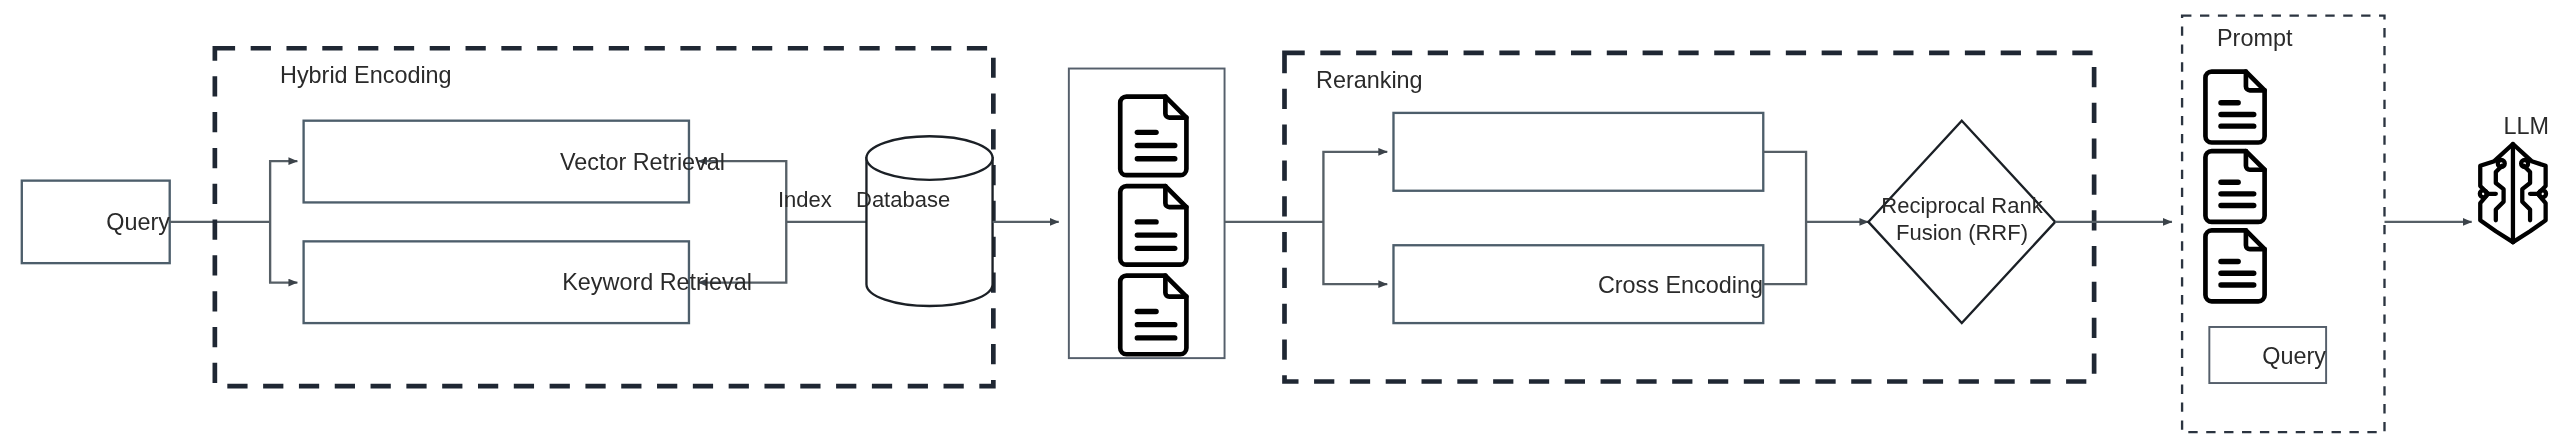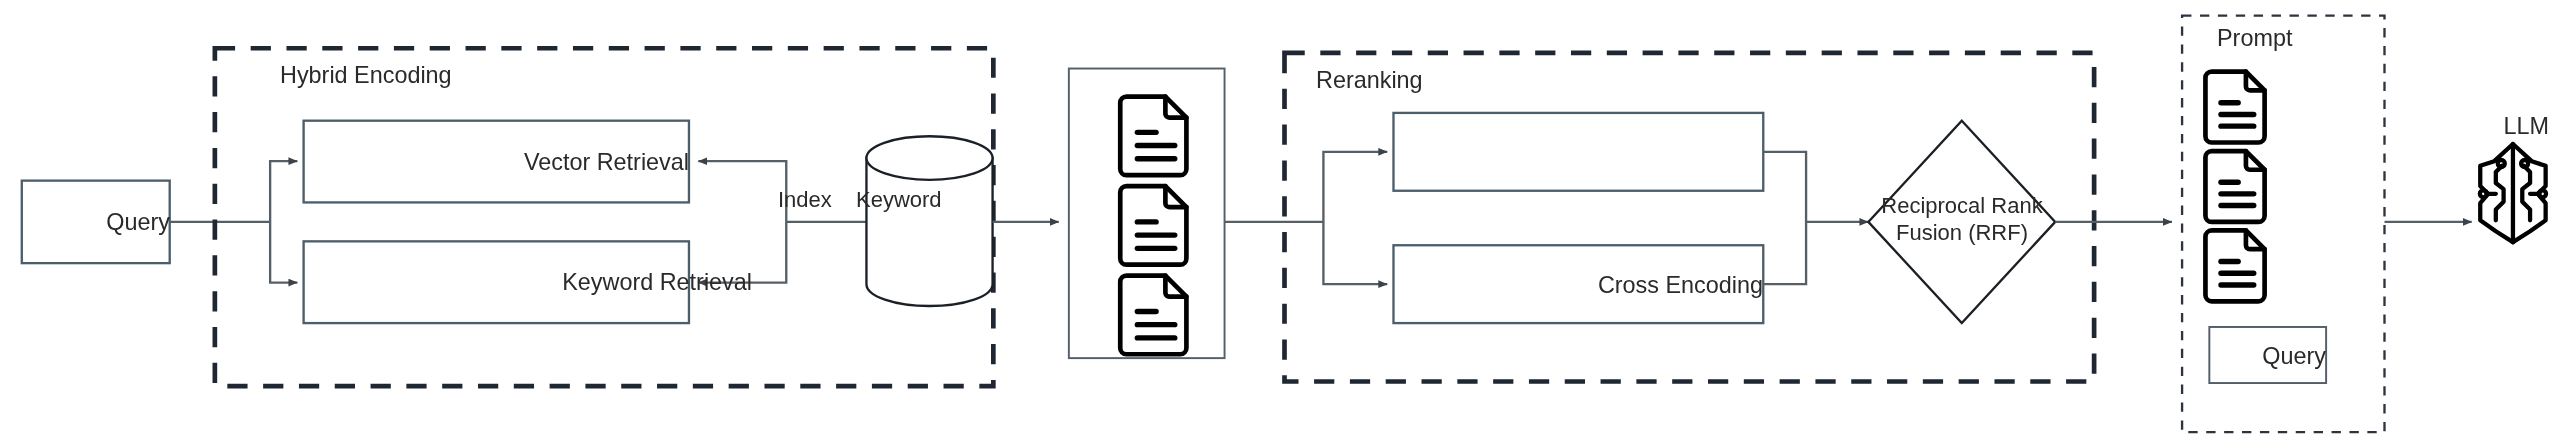--- a/index.html
+++ b/index.html
@@ -229,27 +229,27 @@
       <circle class="brain-glyph" cx="84" cy="66" r="4.5"></circle>
       <line class="brain-glyph" x1="12" y1="66" x2="24" y2="66"></line>
       <line class="brain-glyph" x1="80" y1="66" x2="68" y2="66"></line>
     </g>
   </svg>
 
   <div class="lbl lbl-node" style="left:22px; top:209px; width:148px;">Query</div>
 
   <div class="lbl lbl-group" style="left:280px; top:62px;">Hybrid Encoding</div>
 
-  <div class="lbl lbl-node" style="left:304px; top:149px; width:385px;">Vector Retrieval</div>
+  <div class="lbl lbl-node" style="left:304px; top:149px; width:385px;padding-left:36px;">Vector Retrieval</div>
 
   <div class="lbl lbl-node" style="left:304px; top:269px; width:448px;">Keyword Retrieval</div>
 
   <div class="lbl lbl-small" style="left:778px; top:187px;">Index</div>
 
-  <div class="lbl lbl-small" style="left:856px; top:187px;">Keyword</div>
+  <div class="lbl lbl-small" style="left:856px; top:187px;">Database</div>
 
   <div class="lbl lbl-group" style="left:1316px; top:67px;">Reranking</div>
 
 
   <div class="lbl lbl-diamond" style="left:1861px; top:193px; width:202px;">Reciprocal Rank</div>
 
   <div class="lbl lbl-node" style="left:1393px; top:272px; width:370px;">Cross Encoding</div>
   <div class="lbl lbl-diamond" style="left:1861px; top:220px; width:202px;">Fusion (RRF)</div>
 
   <div class="lbl lbl-group" style="left:2189px; top:25px;margin-left:28px;">Prompt</div>

